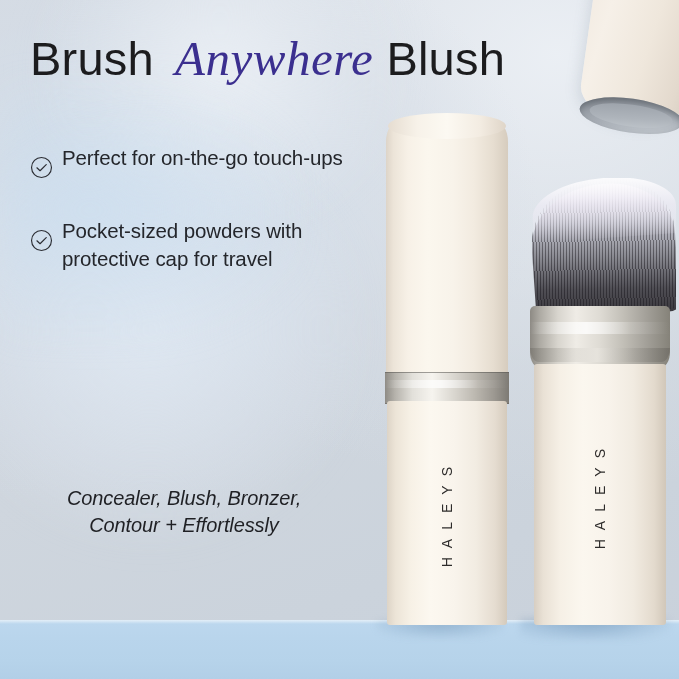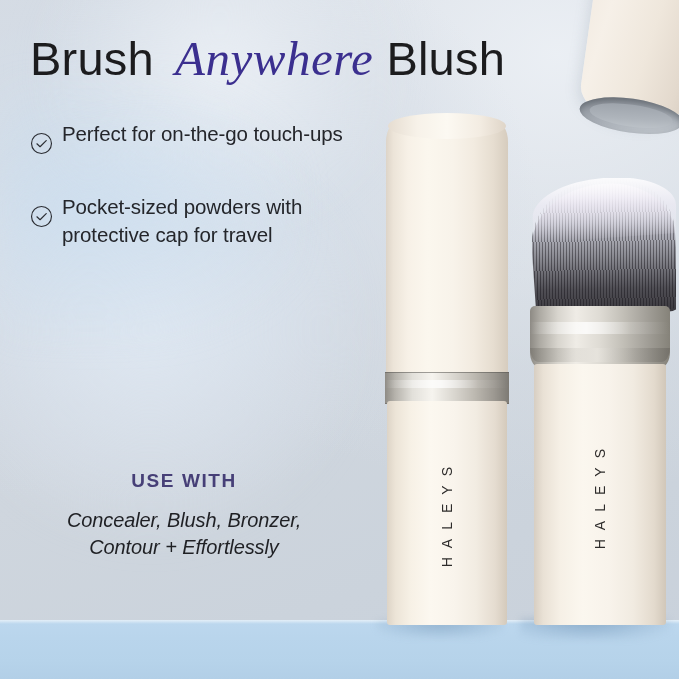--- a/index.html
+++ b/index.html
@@ -302,21 +302,21 @@
     font-weight: 400;
     color: #3b2f8f;
     font-size: 49px;
     letter-spacing: 0.5px;
     margin-left: 8px;
   }
 
   .bullets {
     position: absolute;
     left: 30px;
-    top: 120px;
+    top: 144px;
     width: 330px;
   }
   .bullet {
     display: flex;
     align-items: flex-start;
     margin-bottom: 38px;
   }
   .check-icon {
     flex: 0 0 auto;
     width: 23px;
@@ -430,20 +430,19 @@
           <circle cx="12" cy="12" r="10.4"></circle>
           <path d="M7.2 12.3 L10.5 15.4 L16.9 8.9" stroke-linecap="round" stroke-linejoin="round"></path>
         </svg>
       </span>
       <div class="bullet-text">Pocket-sized powders with protective cap for travel</div>
     </div>
 
   </div>
 
   <div class="use-with">
-    <div class="use-with-title">USE WITH</div>
     <div class="use-with-list">
       <div>Concealer, Blush, Bronzer,</div>
       <div>Contour + Effortlessly</div>
     </div>
   </div>
 
 </div>
 
 </body></html>

